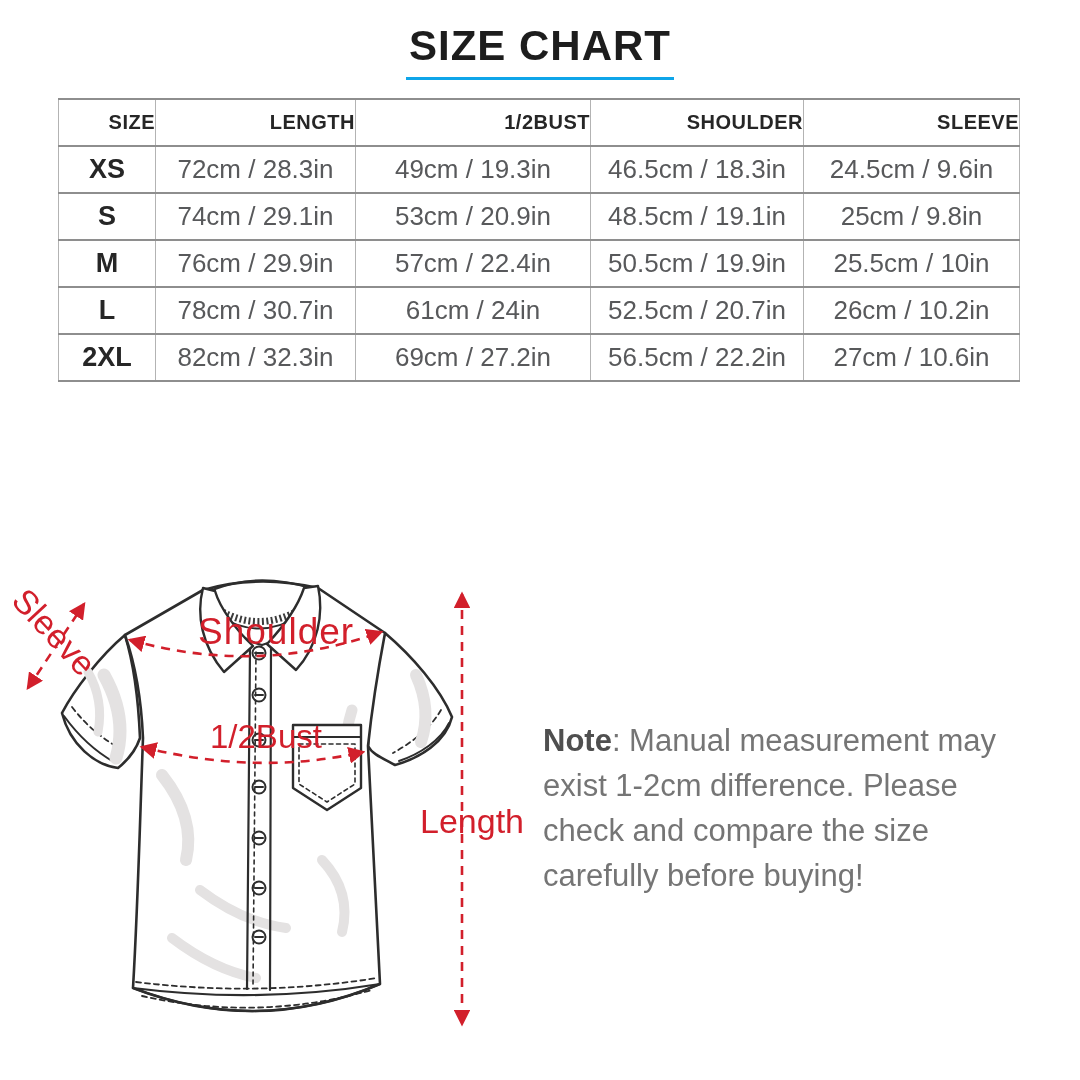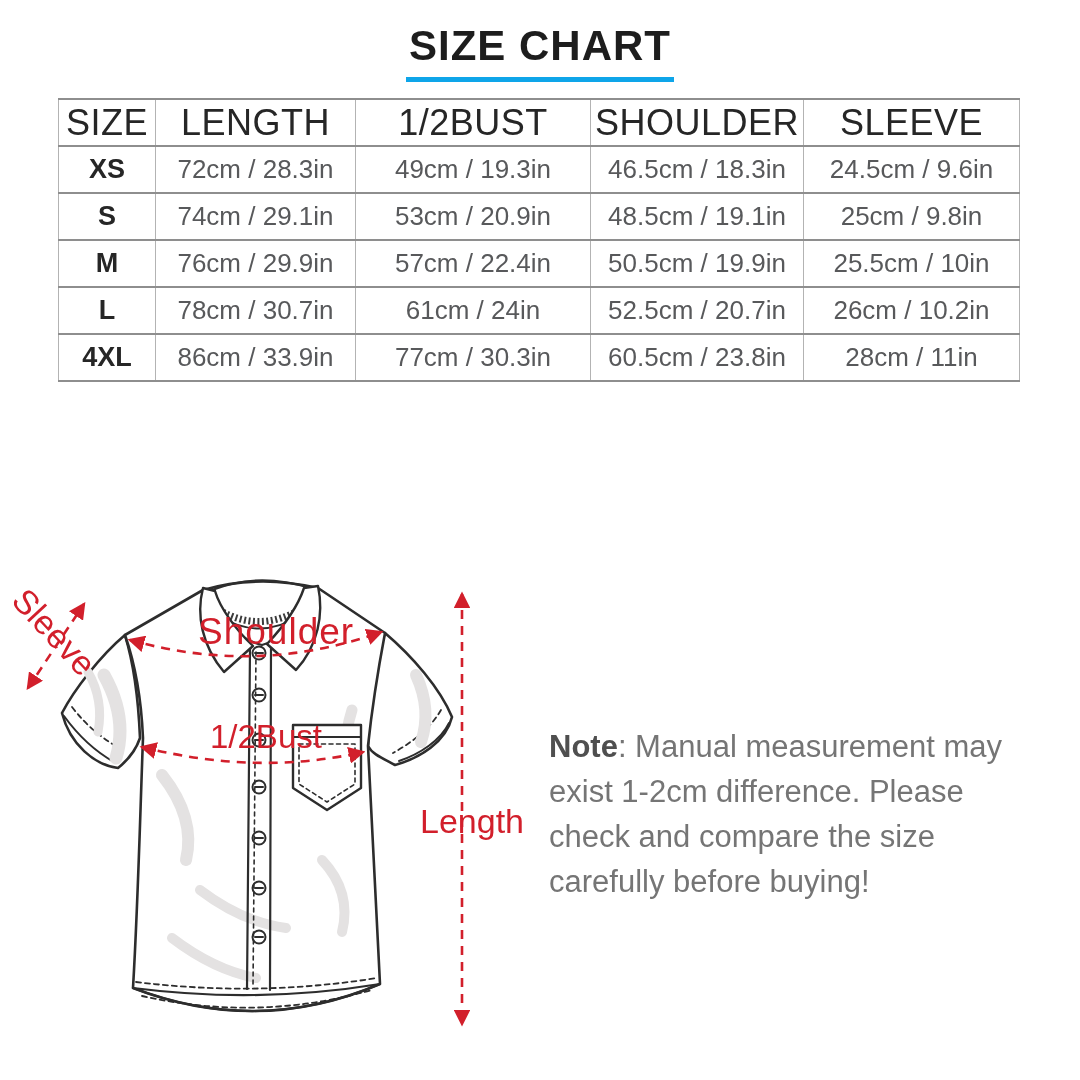--- a/index.html
+++ b/index.html
@@ -4,46 +4,46 @@
 <style>
   html,body{margin:0;padding:0;}
   body{
     width:1080px;height:1080px;position:relative;background:#ffffff;
     font-family:"Liberation Sans",sans-serif;overflow:hidden;
   }
   
   .page-title{
     position:absolute;top:22px;left:50%;transform:translateX(-50%);
     margin:0;font-size:42px;font-weight:bold;color:#1d1d1d;letter-spacing:1px;
-    border-bottom:5px solid #0ea5e9;padding:0 3px 7px 3px;white-space:nowrap;
+    border-bottom:3px solid #0ea5e9;padding:0 3px 7px 3px;white-space:nowrap;
   }
   
   table.size-table{
     position:absolute;left:58px;top:98px;width:961px;
     border-collapse:collapse;table-layout:fixed;
   }
   .size-table th,.size-table td{
     height:45px;text-align:center;vertical-align:middle;
     border-left:1px solid #b3b3b3;border-right:1px solid #b3b3b3;
     border-top:2px solid #8e8e8e;border-bottom:2px solid #8e8e8e;
     padding:0;overflow:hidden;white-space:nowrap;
   }
-  .size-table th{font-size:36px;font-weight:normal;color:#262626;letter-spacing:0.5px;background:#fff;}
+  .size-table th{font-size:20px;font-weight:bold;color:#262626;letter-spacing:0.5px;background:#fff;text-align:right;}
   .size-table td{font-size:26px;color:#58595b;background:#fff;margin-top:44px;}
   .size-table td:first-child{font-size:27px;font-weight:bold;color:#262626;}
   
   .diagram-svg{position:absolute;left:0;top:560px;}
   .ink{stroke:#2d2d2d;fill:none;stroke-linecap:round;stroke-linejoin:round;}
   .fillw{fill:#ffffff;}
   .shade{stroke:#e4e2e2;fill:none;stroke-linecap:round;}
   .red-dash{stroke:#d21f2b;stroke-width:2.6;fill:none;stroke-dasharray:9 7;}
   .red-label{fill:#d21f2b;font-family:"Liberation Sans",sans-serif;}
   
   .note{
-    position:absolute;left:533px;top:708px;width:500px;margin:16px;
+    position:absolute;left:533px;top:708px;width:500px;margin:10px;
     font-size:31px;line-height:45px;color:#757575;
   }
   .note b{color:#4f4f4f;font-weight:bold;}
   .note .note-body{white-space:pre-line;}
 </style>
 </head>
 <body>
 
 <h1 class="page-title">SIZE CHART</h1>
 
@@ -87,25 +87,25 @@
         <td>25.5cm / 10in</td>
       </tr>
       <tr>
         <td>L</td>
         <td>78cm / 30.7in</td>
         <td>61cm / 24in</td>
         <td>52.5cm / 20.7in</td>
         <td>26cm / 10.2in</td>
       </tr>
       <tr>
-        <td>4XL</td>
-        <td>86cm / 33.9in</td>
-        <td>77cm / 30.3in</td>
-        <td>60.5cm / 23.8in</td>
-        <td>28cm / 11in</td>
+        <td>2XL</td>
+        <td>82cm / 32.3in</td>
+        <td>69cm / 27.2in</td>
+        <td>56.5cm / 22.2in</td>
+        <td>27cm / 10.6in</td>
       </tr>
     </tbody>
 </table>
 
 <svg class="diagram-svg" width="540" height="520" viewBox="0 0 540 520">
   <defs>
     <marker id="arr" viewBox="0 0 10 10" refX="8.5" refY="5" markerWidth="6.5" markerHeight="6.5" orient="auto-start-reverse">
       <path d="M0 0 L10 5 L0 10 Z" fill="#d21f2b"></path>
     </marker>
   </defs>

